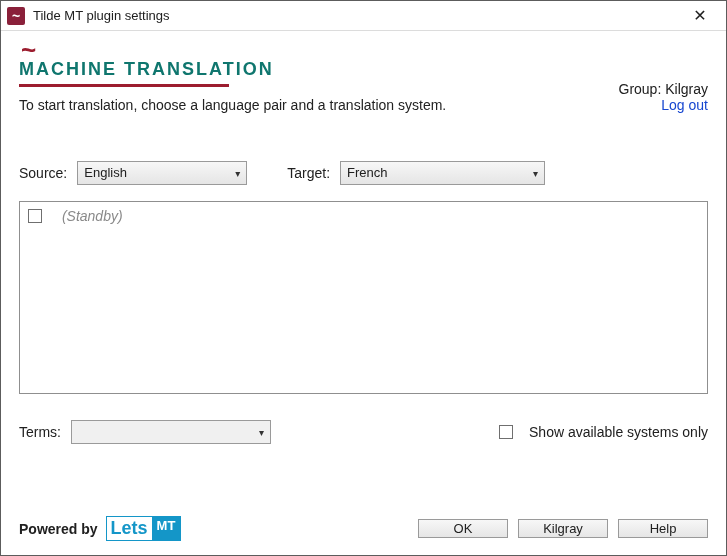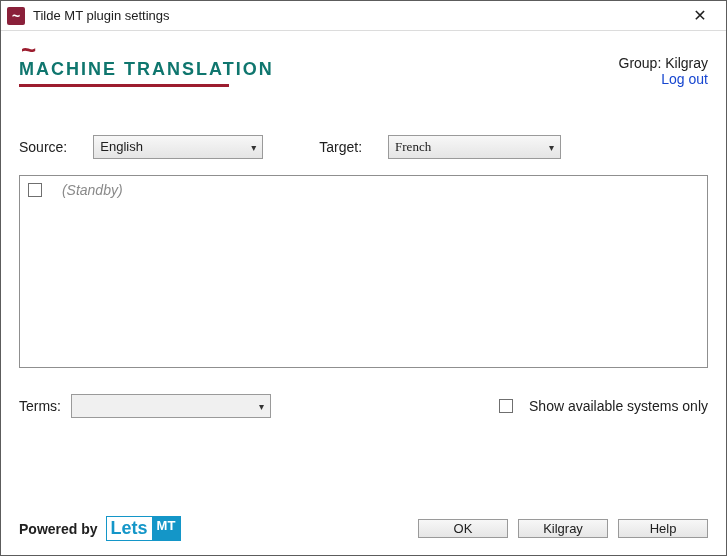--- a/index.html
+++ b/index.html
@@ -69,40 +69,40 @@
   .brand-underline {
     width: 210px; height:3px; background:#9c1d2f; margin-top:4px;
   }
   .subtext { margin-top:10px; font-size:14px; color:#222; }
   .group-block { text-align:right; font-size:14px; }
   .group-block .logout { color:#1646d0; cursor:pointer; }
   .lang-row {
     margin-top: 48px;
     display:flex;
     align-items:center;
-    gap: 26px;
+    gap: 10px;
   }
   .lang-row label { font-size:14px; }
   .combo {
     height:24px;
     border:1px solid #9a9a9a;
     background: linear-gradient(#f7f7f7,#e5e5e5);
     display:flex; align-items:center;
     padding: 0 6px;
     font-size:13px;
     position:relative;
     cursor:pointer;
   }
   .combo .caret {
     position:absolute; right:6px; top:50%; transform:translateY(-50%);
     font-size:10px; color:#333;
   }
   .combo.disabled { background:#f0f0f0; color:#9e9e9e; cursor:default; }
   .src-combo { width:170px; margin-right: 30px;}
-  .tgt-combo { width:173px;font-family:Liberation Serif, serif; }
+  .tgt-combo { width:205px; }
   .listbox {
     margin-top:16px;
     border:1px solid #8f8f8f;
     height:193px;
     padding:6px 8px;
     overflow:auto;
     font-size:14px;
   }
   .list-item { display:flex; align-items:center; gap:8px; }
   .chk {
@@ -156,20 +156,21 @@
     <div class="close">✕</div>
   </div>
 
   <div class="content">
 
     <div class="header-row">
       <div class="brand">
         <div class="tilde-mark">~</div>
         <div class="brand-title">MACHINE TRANSLATION</div>
         <div class="brand-underline"></div>
+        <div class="subtext">To start translation, choose a language pair and a translation system.</div>
       </div>
       <div class="group-block">
         <div>
           <span>Group:</span>
           <span>Kilgray</span>
         </div>
         <div class="logout">Log out</div>
       </div>
     </div>
 

